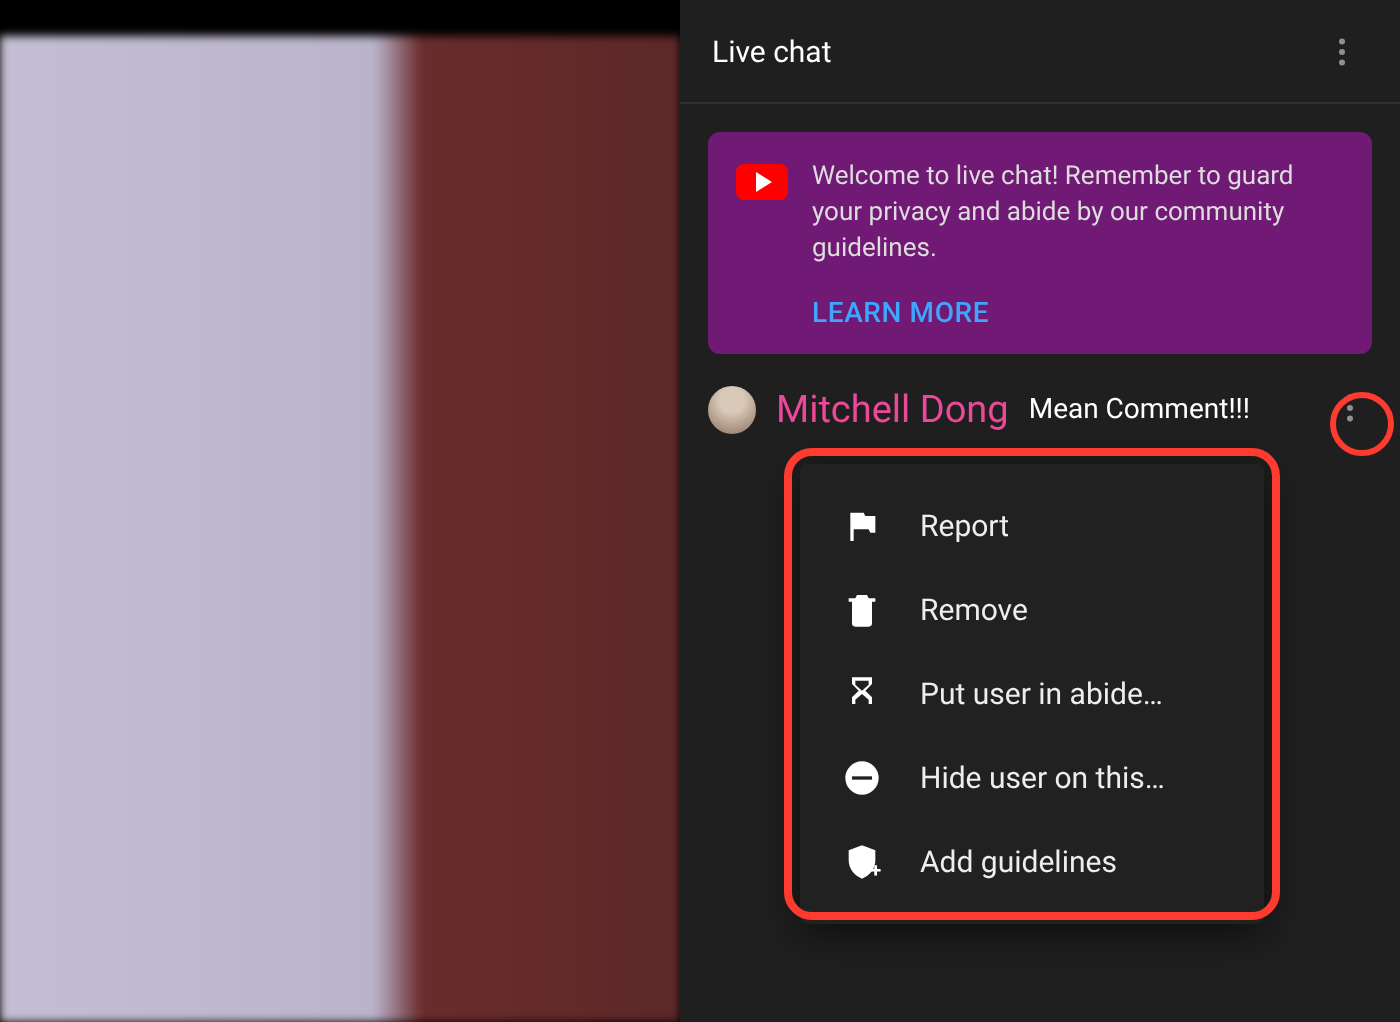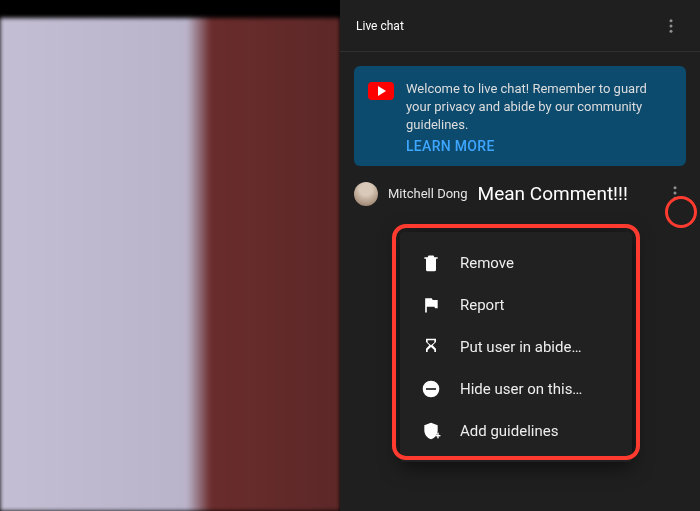--- a/index.html
+++ b/index.html
@@ -36,32 +36,32 @@
   }
   .chat-header {
     height: 52px;
     display: flex;
     align-items: center;
     padding: 0 16px;
     border-bottom: 1px solid #303030;
   }
   .chat-title {
     color: #fff;
-    font-size: 12px;
+    font-size: 15px;
     font-weight: 400;
     flex: 1;
   }
   .header-more {
     color: #909090;
     cursor: pointer;
     padding: 4px;
   }
   .welcome-box {
     margin: 14px 14px 10px 14px;
-    background: #0c4a6e;
+    background: #701a75;
     border-radius: 6px;
     padding: 14px 14px 12px 14px;
     display: flex;
     gap: 12px;
   }
   .yt-badge {
     width: 26px;
     height: 18px;
     background: #ff0000;
     border-radius: 4px;
@@ -79,45 +79,45 @@
   }
   .welcome-text {
     color: #ddd;
     font-size: 13px;
     line-height: 1.4;
   }
   .learn-more {
     color: #3ea6ff;
     font-size: 14px;
     font-weight: 500;
-    margin-top: 3px;
+    margin-top: 14px;
     letter-spacing: 0.3px;
     cursor: pointer;
   }
   .chat-message {
     display: flex;
     align-items: center;
     padding: 6px 14px;
     gap: 10px;
     position: relative;
   }
   .avatar {
     width: 24px;
     height: 24px;
     border-radius: 50%;
     background: radial-gradient(circle at 50% 30%, #d9c9b8 30%, #8b6f5c 100%);
     flex-shrink: 0;
   }
   .author {
-    color: #e5e5e5;
-    font-size: 13px;
+    color: #ec4899;
+    font-size: 19px;
   }
   .msg-text {
     color: #fff;
-    font-size: 19px;
+    font-size: 14px;
   }
   .msg-more {
     position: absolute;
     right: 12px;
     top: 4px;
     color: #909090;
     cursor: pointer;
     padding: 4px;
   }
   .more-circle {
@@ -213,32 +213,32 @@
         </svg>
     </div>
   </div>
 
   <div class="more-circle"></div>
 
   <div class="context-menu">
     <div class="menu-item">
       <span class="mi-icon">
         <svg width="20" height="20" viewBox="0 0 24 24" fill="currentColor">
+            <path d="M5 3v18h2v-7h9l1 2h3V6h-6l-1-2H5z"></path>
+          </svg>
+      </span>
+      <span>Report</span>
+    </div>
+    <div class="menu-item">
+      <span class="mi-icon">
+        <svg width="20" height="20" viewBox="0 0 24 24" fill="currentColor">
             <path d="M6 7h12v13a2 2 0 0 1-2 2H8a2 2 0 0 1-2-2V7zm3-4h6l1 2h4v2H4V5h4l1-2z"></path>
           </svg>
       </span>
       <span>Remove</span>
-    </div>
-    <div class="menu-item">
-      <span class="mi-icon">
-        <svg width="20" height="20" viewBox="0 0 24 24" fill="currentColor">
-            <path d="M5 3v18h2v-7h9l1 2h3V6h-6l-1-2H5z"></path>
-          </svg>
-      </span>
-      <span>Report</span>
     </div>
     <div class="menu-item">
       <span class="mi-icon">
         <svg width="20" height="20" viewBox="0 0 24 24" fill="currentColor">
             <path d="M6 2h12v4l-4 4 4 4v4H6v-4l4-4-4-4V2zm2 2v2.5L12 10l4-3.5V4H8zm0 14h8v-2.5L12 12l-4 3.5V18z"></path>
           </svg>
       </span>
       <span>Put user in abide…</span>
     </div>
     <div class="menu-item">

